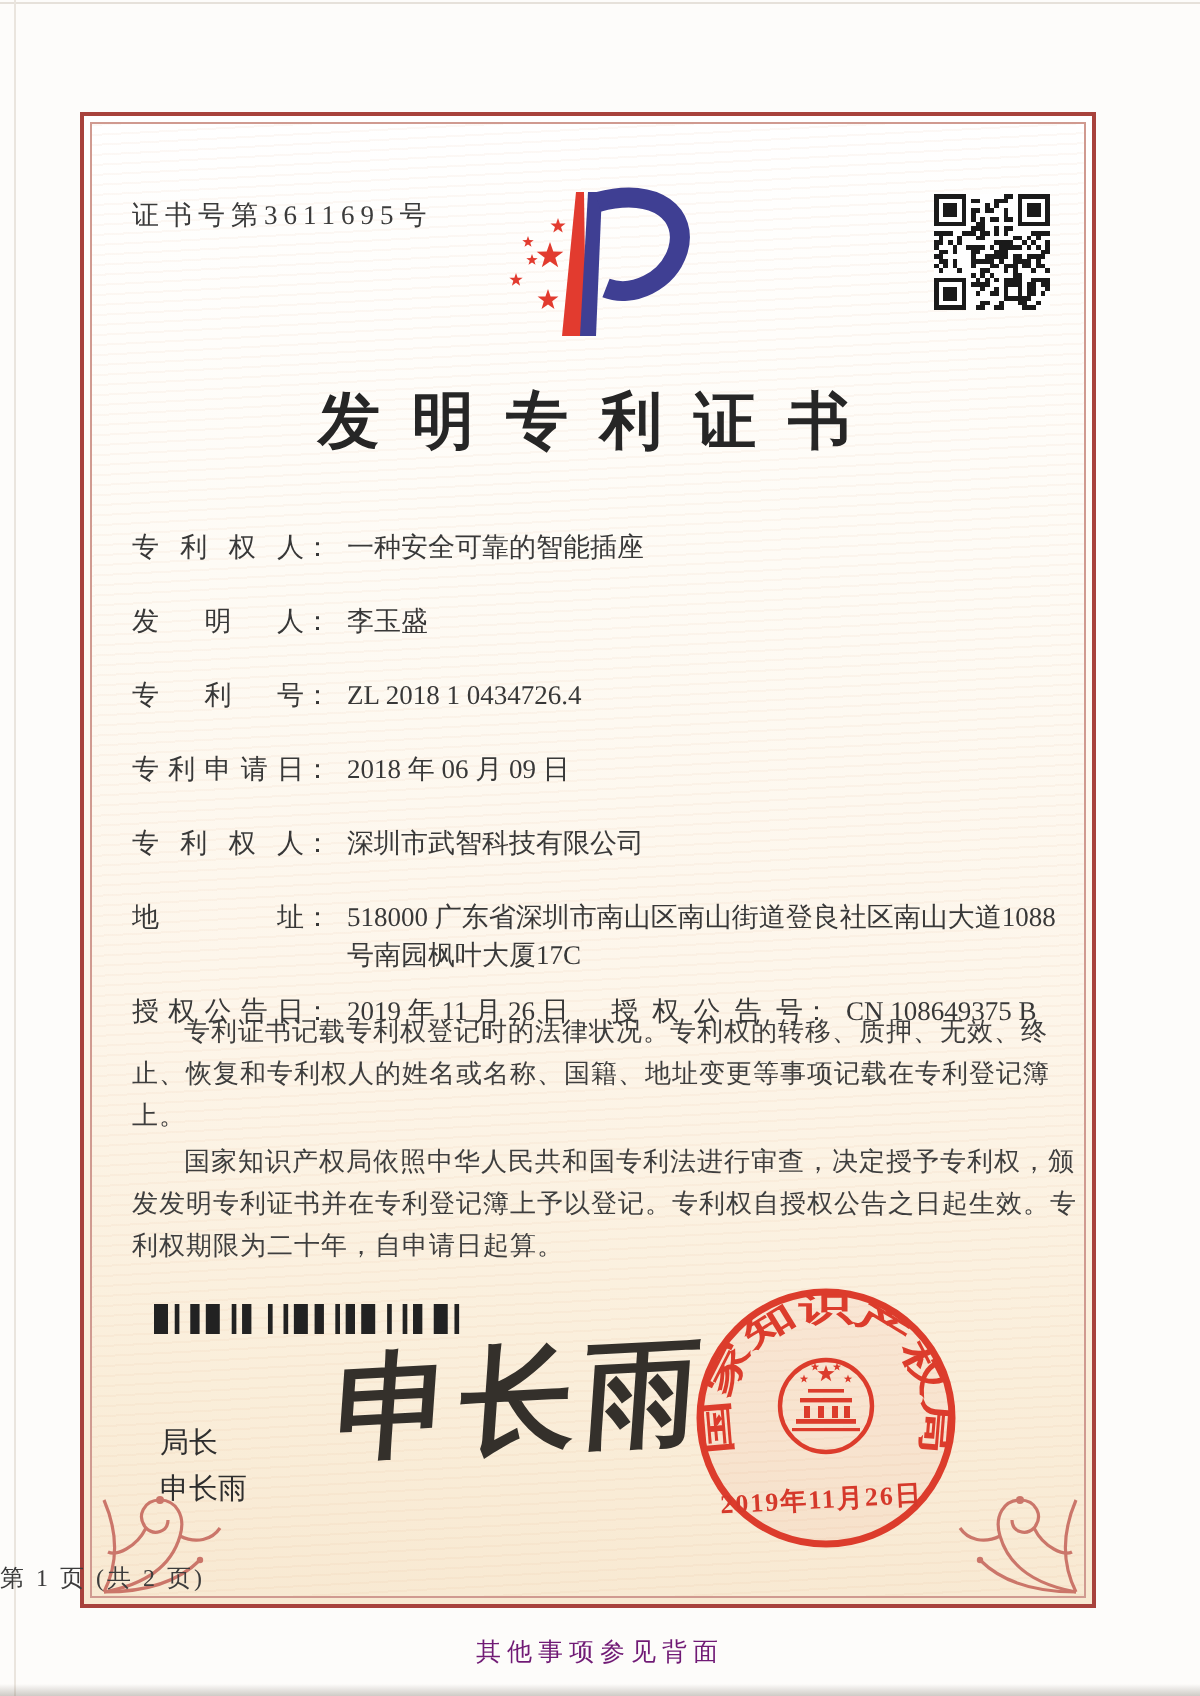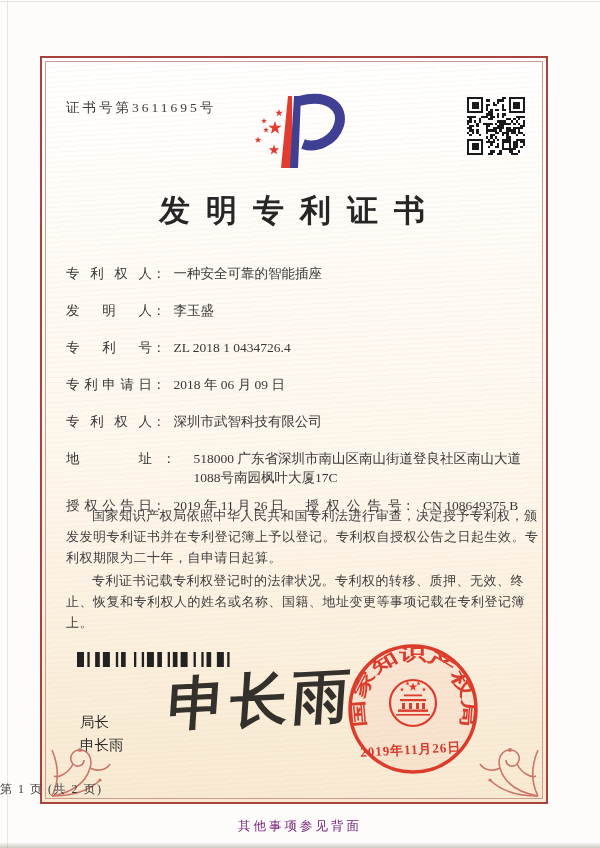--- a/index.html
+++ b/index.html
@@ -24,21 +24,21 @@
   .qr{position:absolute;left:467px;top:97px;width:58px;height:58px;}
 
   .title{position:absolute;left:0;top:190px;width:100%;text-align:center;
          font-size:31px;font-weight:700;color:#262626;letter-spacing:16px;box-sizing:border-box;}
 
   .fields{position:absolute;left:66px;top:264px;width:474px;font-size:13.5px;color:#383838;}
   .frow{display:flex;align-items:flex-start;line-height:19px;margin-bottom:18px;}
   .flabel{display:inline-block;width:86px;text-align:justify;text-align-last:justify;flex:none;}
   .fcolon{flex:none;margin-right:8px;}
   .fvalue{flex:1;line-height:19px;}
-  .frow.addr{margin-bottom:9px;gap:10px;}
+  .frow.addr{margin-bottom:9px;}
   .fvalue.fixedw{flex:none;width:130px;}
   .flabel.second{margin-left:2px;width:96px;}
 
   .paras{position:absolute;left:66px;top:505px;width:474px;font-size:13px;line-height:1.62;
          color:#3e3e3e;letter-spacing:.5px;}
   .paras p{margin:0;text-indent:2em;}
   .paras p + p{margin-top:2px;}
 
   .barcode{position:absolute;left:77px;top:652px;width:158px;height:15px;}
 
@@ -359,22 +359,22 @@
       <span class="flabel">授权公告日</span>
         <span class="fcolon">：</span>
       <span class="fvalue fixedw">2019 年 11 月 26 日</span>
       <span class="flabel second">授权公告号</span>
         <span class="fcolon">：</span>
       <span class="fvalue">CN 108649375 B</span>
     </div>
   </div>
 
   <div class="paras">
+    <p>专利证书记载专利权登记时的法律状况。专利权的转移、质押、无效、终止、恢复和专利权人的姓名或名称、国籍、地址变更等事项记载在专利登记簿上。</p>
     <p>国家知识产权局依照中华人民共和国专利法进行审查，决定授予专利权，颁发发明专利证书并在专利登记簿上予以登记。专利权自授权公告之日起生效。专利权期限为二十年，自申请日起算。</p>
-    <p>专利证书记载专利权登记时的法律状况。专利权的转移、质押、无效、终止、恢复和专利权人的姓名或名称、国籍、地址变更等事项记载在专利登记簿上。</p>
   </div>
 
   <svg class="barcode" viewBox="0 0 61 15" preserveAspectRatio="none">
     <g id="barcode-bars" fill="#222222">
         <rect x="0" y="0" width="2.7" height="15"></rect>
         <rect x="4" y="0" width="0.9" height="15"></rect>
         <rect x="7" y="0" width="1.8" height="15"></rect>
         <rect x="10" y="0" width="2.7" height="15"></rect>
         <rect x="15" y="0" width="0.9" height="15"></rect>
         <rect x="17" y="0" width="1.8" height="15"></rect>

